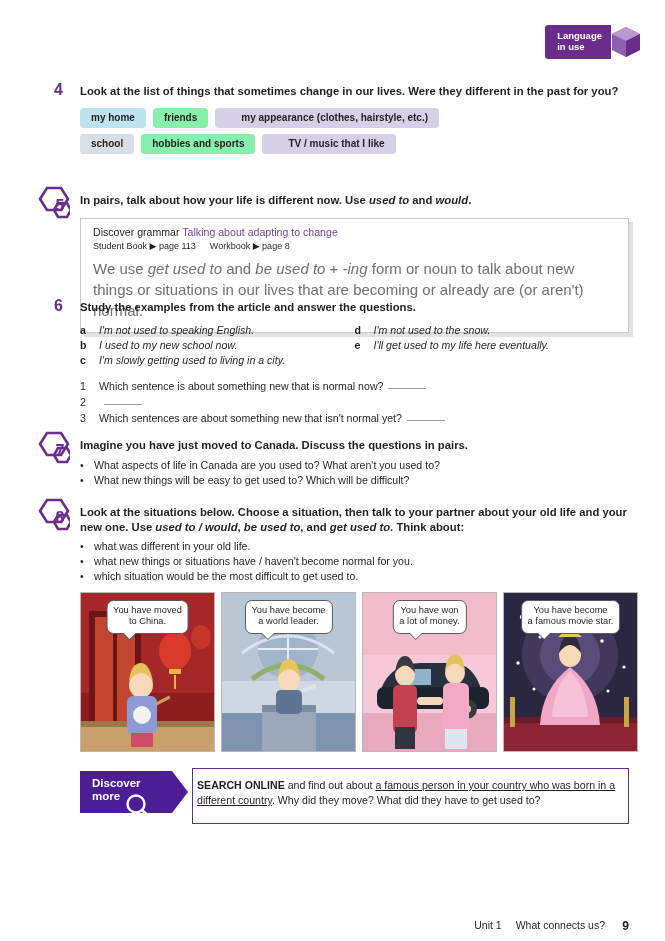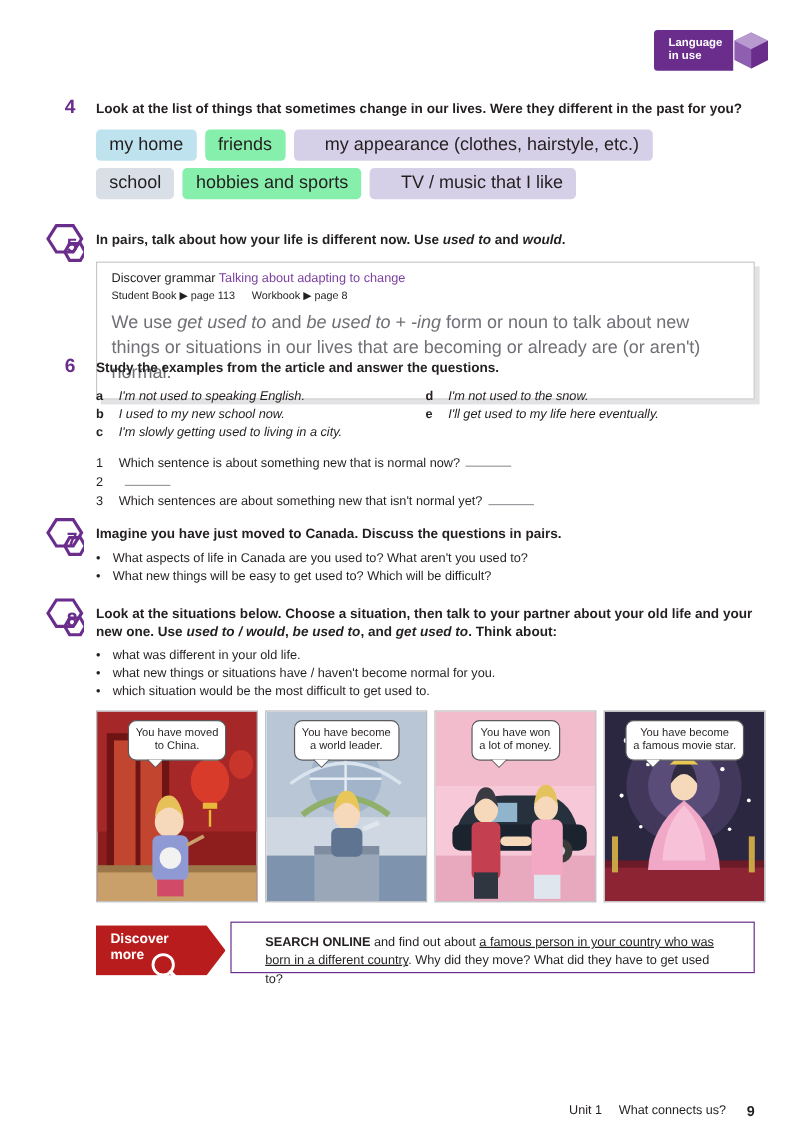--- a/index.html
+++ b/index.html
@@ -50,24 +50,25 @@
     position:relative; font-size:16px; font-weight:bold; color:#6b2d8c;
     left:7px; top:1px;
   }
   .stem { font-size:11.3px; font-weight:bold; line-height:1.3; }
   .stem em { font-style:italic; }
 
   
   .chips { margin-top:9px; }
   .chips-row { display:flex; gap:7px; margin-bottom:6px; }
   .chip {
-    font-size:15px;
+    font-size:10px;
     padding:4px 11px 5px;
     border-radius:4px;
     white-space:nowrap;
+    font-weight:bold;
   }
   .chip.blue { background:#bfe3ee; }
   .chip.green { background:#86efac; }
   .chip.purple { background:#d6cfe8;padding-left:26px; }
   .chip.grey { background:#d9dfe7; }
 
   
   .dg-wrap { position:relative; margin-top:10px; }
   .dg-shadow {
     position:absolute; left:4px; top:4px; right:-4px; bottom:-4px;
@@ -134,32 +135,32 @@
     width:0;height:0;border-left:7px solid transparent;border-right:7px solid transparent;
     border-top:7px solid #5a5a5e;
   }
 
   
   .discover {
     position:absolute; left:80px; top:768px; width:549px; height:48px;
   }
   .d-tag {
     position:absolute; left:0; top:3px; width:108px; height:42px;
-    background:#b91c1c; color:#fff;
+    background:#4c1d95; color:#fff;
     clip-path: polygon(0 0, 92px 0, 108px 21px, 92px 42px, 0 42px);
     padding:6px 0 0 12px;
     font-size:11.5px; font-weight:bold; line-height:1.15;
   }
   .d-mag {
     position:absolute; left:44px; top:24px;
   }
   .d-box {
-    position:absolute; left:112px; top:0; right:0; height:43px;
+    position:absolute; left:112px; top:0; right:0; height:56px;
     border:1px solid #6b2d8c;
-    padding:9px 28px;
+    padding:9px 4px;
     font-size:10.6px; line-height:1.45;
   }
   .d-box b { font-weight:bold; }
   .d-box u { text-decoration:underline; }
 
   
   .footer {
     position:absolute; left:0; right:0; bottom:22px;
     font-size:10.5px; color:#231f20;
   }

